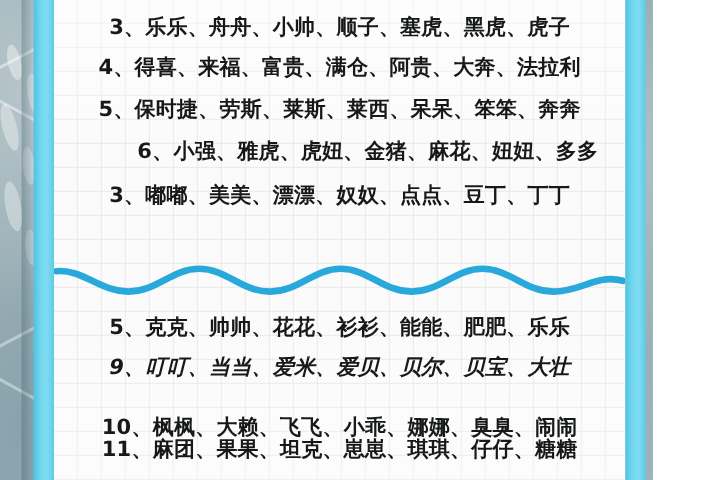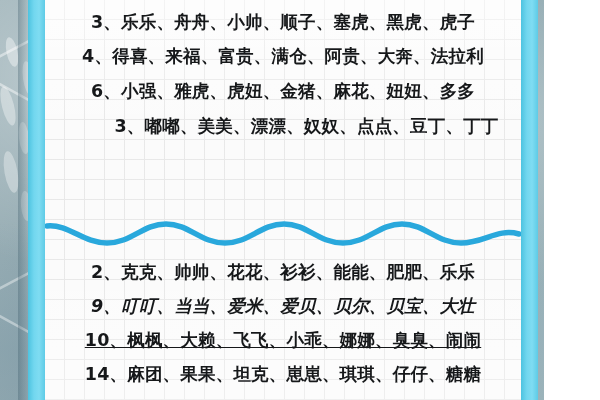--- a/index.html
+++ b/index.html
@@ -108,21 +108,21 @@
   }
 
   .block-top .name-line:nth-child(1) { top: 10px; }
   .block-top .name-line:nth-child(2) { top: 44px; }
   .block-top .name-line:nth-child(3) { top: 79px; }
   .block-top .name-line:nth-child(4) { top: 114px; margin-left: 47px; }
   .block-top .name-line:nth-child(5) { top: 150px; }
 
   .block-bottom .name-line:nth-child(1) { top: 260px; }
   .block-bottom .name-line:nth-child(2) { top: 294px; font-style: italic; }
-  .block-bottom .name-line:nth-child(3) { top: 328px; text-decoration: underline; }
+  .block-bottom .name-line:nth-child(3) { top: 344px; }
   .block-bottom .name-line:nth-child(4) { top: 362px; }
 
   
   .wave {
     position: absolute;
     left: 45px;
     top: 212px;
     width: 476px;
     height: 40px;
     z-index: 5;
@@ -180,29 +180,30 @@
   <div class="stripe-shadow right"></div>
   <div class="stripe left"></div>
   <div class="stripe right"></div>
 
   <div class="sheet">
     <div class="sheet-veil"></div>
 
     <div class="lines block-top">
       <div class="name-line">3、乐乐、舟舟、小帅、顺子、塞虎、黑虎、虎子</div>
       <div class="name-line">4、得喜、来福、富贵、满仓、阿贵、大奔、法拉利</div>
+      <div class="name-line">5、保时捷、劳斯、莱斯、莱西、呆呆、笨笨、奔奔</div>
       <div class="name-line">6、小强、雅虎、虎妞、金猪、麻花、妞妞、多多</div>
       <div class="name-line">3、嘟嘟、美美、漂漂、奴奴、点点、豆丁、丁丁</div>
     </div>
 
     <div class="lines block-bottom">
-      <div class="name-line">2、克克、帅帅、花花、衫衫、能能、肥肥、乐乐</div>
+      <div class="name-line">5、克克、帅帅、花花、衫衫、能能、肥肥、乐乐</div>
       <div class="name-line">9、叮叮、当当、爱米、爱贝、贝尔、贝宝、大壮</div>
       <div class="name-line">10、枫枫、大赖、飞飞、小乖、娜娜、臭臭、闹闹</div>
-      <div class="name-line">14、麻团、果果、坦克、崽崽、琪琪、仔仔、糖糖</div>
+      <div class="name-line">11、麻团、果果、坦克、崽崽、琪琪、仔仔、糖糖</div>
     </div>
   </div>
 
   <div class="wave">
     <svg viewBox="0 0 476 40" preserveAspectRatio="none">
       <path d="M2 14 C 24 12, 38 31, 62 31 C 86 31, 98 12, 121 12
                C 144 12, 156 31, 180 31 C 204 31, 216 12, 239 12
                C 262 12, 274 31, 298 31 C 322 31, 334 12, 357 12
                C 380 12, 392 31, 416 31 C 440 31, 452 16, 474 22" fill="none" stroke="#29a8dc" stroke-width="5.5" stroke-linecap="round"></path>
     </svg>

